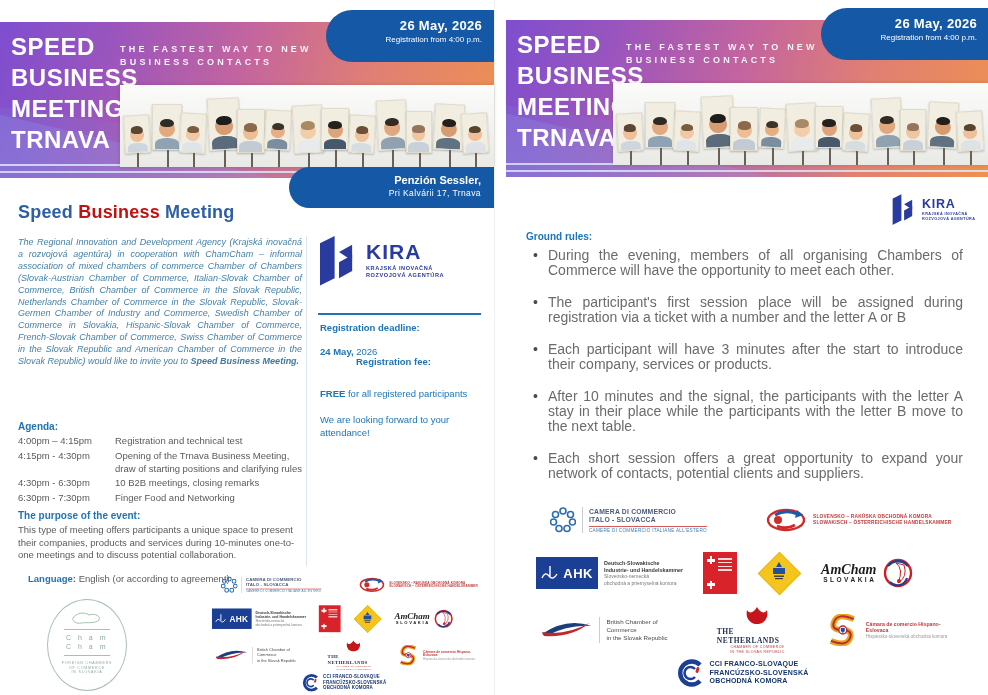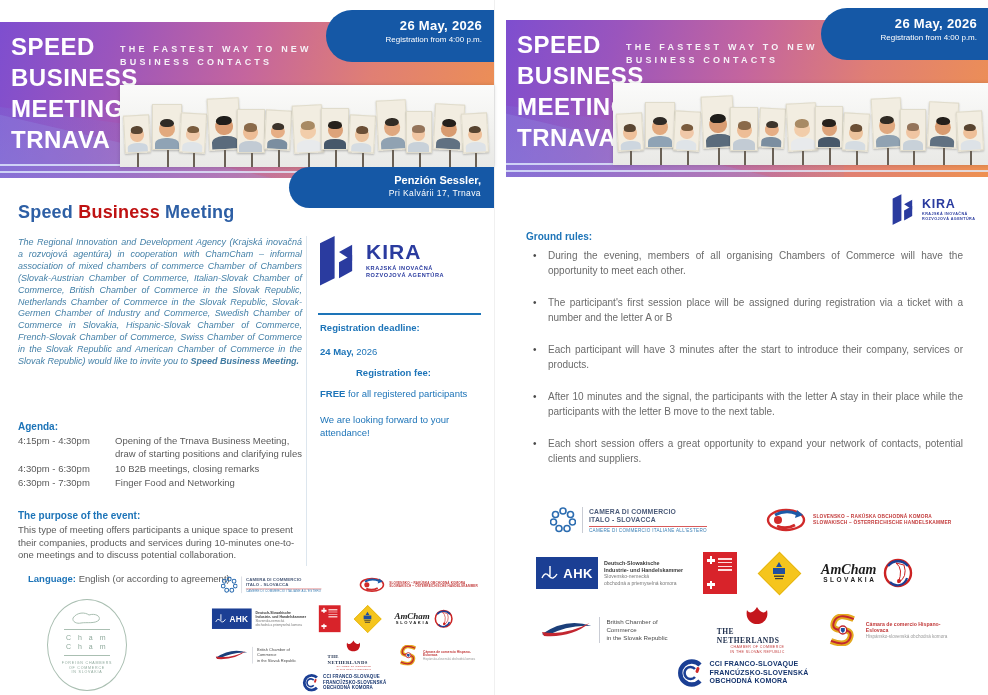--- a/index.html
+++ b/index.html
@@ -59,34 +59,34 @@
   .kira{position:absolute;display:flex;align-items:center;gap:8px;}
   .page1 .kira{left:320px;top:232px;}
   .kira-txt .kira-name{font-size:21px;font-weight:bold;color:#2a3b9f;letter-spacing:1px;line-height:22px;}
   .kira-txt .kira-sub{font-size:5.6px;font-weight:bold;color:#2a3b9f;letter-spacing:.55px;line-height:7.5px;margin-top:2px;}
   .kira-small{right:14px;top:192px;transform:scale(.78);transform-origin:top right;position:absolute;display:flex;align-items:center;gap:8px;}
   .side-rule{position:absolute;left:318px;top:313px;width:163px;height:2px;background:#1d74b8;}
   .side{position:absolute;left:320px;width:158px;color:#1d74b8;font-size:9.5px;line-height:12.5px;}
   .side b{font-weight:bold;}
   .s-dl-label{top:322px;font-weight:bold;}
   .s-dl-value{top:346px;}
-  .s-fee-label{top:367px;font-weight:bold;padding-left:36px;}
+  .s-fee-label{top:356px;font-weight:bold;padding-left:36px;}
   .s-fee-text{top:388px;}
   .s-closing{top:414px;}
 
   
   .stamp{position:absolute;left:47px;top:599px;width:80px;height:92px;border:1px solid #aabfb2;border-radius:50%;box-sizing:border-box;color:#8fa99c;display:flex;flex-direction:column;align-items:center;padding-top:8px;}
   .stamp-map{margin-top:2px;}
   .stamp-hr{width:46px;height:1px;background:#aabfb2;margin:3px 0;}
   .stamp-name{font-size:7px;letter-spacing:2.5px;line-height:8.5px;text-align:center;margin:1px 0;}
   .stamp-cap{font-size:3.6px;letter-spacing:.8px;line-height:4.6px;text-align:center;margin-top:2px;}
 
   
   .gr-label{left:31px;top:231px;}
-  .rules{position:absolute;left:31px;top:248px;width:437px;font-size:10px;line-height:15px;color:#6b6b6b;text-align:justify;}
+  .rules{position:absolute;left:31px;top:248px;width:437px;font-size:14px;line-height:15px;color:#6b6b6b;text-align:justify;}
   .rule{position:relative;padding-left:22px;margin-bottom:17px;}
   .rule::before{content:"\2022";position:absolute;left:7px;top:0;color:#4a4a4a;}
 
   
   .logo-cluster{position:absolute;left:27px;top:500px;width:440px;}
   .cluster-small{left:203px;top:572px;transform:scale(.64);transform-origin:top left;}
   .lrow{display:flex;align-items:center;}
   .lrow1{padding-left:28px;gap:58px;height:40px;margin-bottom:10px;}
   .lrow2{padding-left:14px;gap:20px;height:46px;margin-bottom:9px;}
   .lrow3{padding-left:18px;gap:28px;height:50px;margin-bottom:3px;}
@@ -273,20 +273,24 @@
       <span class="blue">Speed</span>
       <span class="red">Business</span>
       <span class="blue">Meeting</span>
     </div>
 
     <div class="intro"><span>The Regional Innovation and Development Agency (Krajská inovačná a rozvojová agentúra) in cooperation with ChamCham – informal association of mixed chambers of commerce Chamber of Chambers (Slovak-Austrian Chamber of Commerce, Italian-Slovak Chamber of Commerce, British Chamber of Commerce in the Slovak Republic, Netherlands Chamber of Commerce in the Slovak Republic, Slovak-Germen Chamber of Industry and Commerce, Swedish Chamber of Commerce in Slovakia, Hispanic-Slovak Chamber of Commerce, French-Slovak Chamber of Commerce, Swiss Chamber of Commerce in the Slovak Republic and American Chamber of Commerce in the Slovak Republic) would like to invite you to </span><b>Speed Business Meeting.</b></div>
 
     <div class="sec-label" style="left:18px;top:421px;">Agenda:</div>
     <div class="agenda">
       <div class="agenda-row">
+        <span class="time">4:00pm – 4:15pm</span>
+        <span class="desc">Registration and technical test</span>
+      </div>
+      <div class="agenda-row">
         <span class="time">4:15pm - 4:30pm</span>
         <span class="desc">
             <div>Opening of the Trnava Business Meeting,</div>
             <div>draw of starting positions and clarifying rules</div>
           </span>
       </div>
       <div class="agenda-row">
         <span class="time">4:30pm - 6:30pm</span>
         <span class="desc">10 B2B meetings, closing remarks</span>
       </div>

